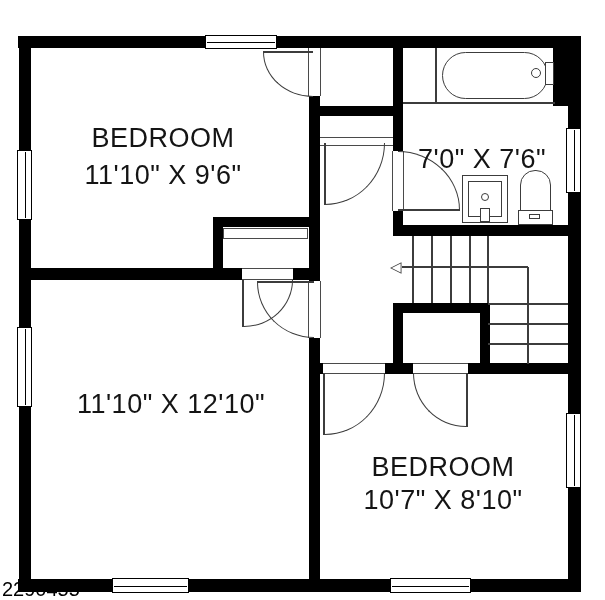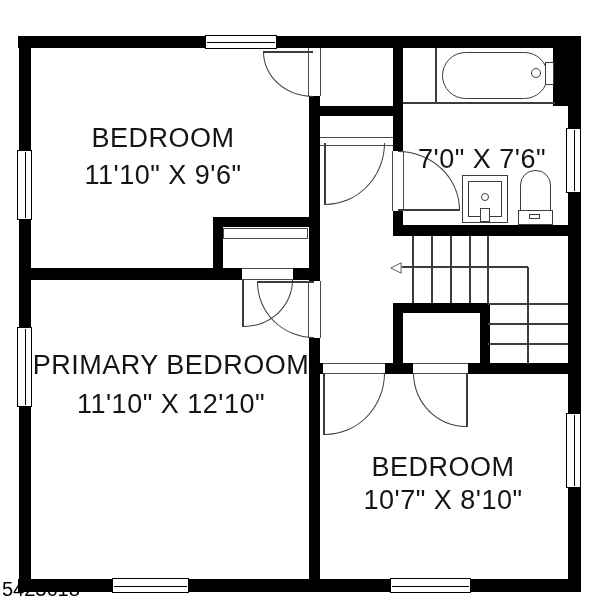--- a/index.html
+++ b/index.html
@@ -137,21 +137,20 @@
 
   <div class="fx" style="left:520px;top:170px;width:31px;height:42px;border-radius:15px 15px 2px 2px"></div>
   <div class="fx" style="left:518px;top:210px;width:35px;height:15px"></div>
   <div class="fx2" style="left:529px;top:214px;width:11px;height:5px"></div>
 
   <div class="room-label" style="left:38px;top:124px;width:250px">BEDROOM</div>
   <div class="room-label" style="left:38px;top:161px;width:250px">11'10" X 9'6"</div>
 
   <div class="room-label" style="left:397px;top:145px;width:170px">7'0" X 7'6"</div>
 
-  <div class="room-label" style="left:28px;top:351px;width:286px">PRIMARY BEDROOM</div>
   <div class="room-label" style="left:28px;top:390px;width:286px">11'10" X 12'10"</div>
 
   <div class="room-label" style="left:328px;top:453px;width:230px">BEDROOM</div>
   <div class="room-label" style="left:328px;top:486px;width:230px">10'7" X 8'10"</div>
 
-  <div class="listing" style="left:2px;top:579px">5423618</div>
+  <div class="listing" style="left:2px;top:579px">2290455</div>
 
 </div>
 
 </body></html>

